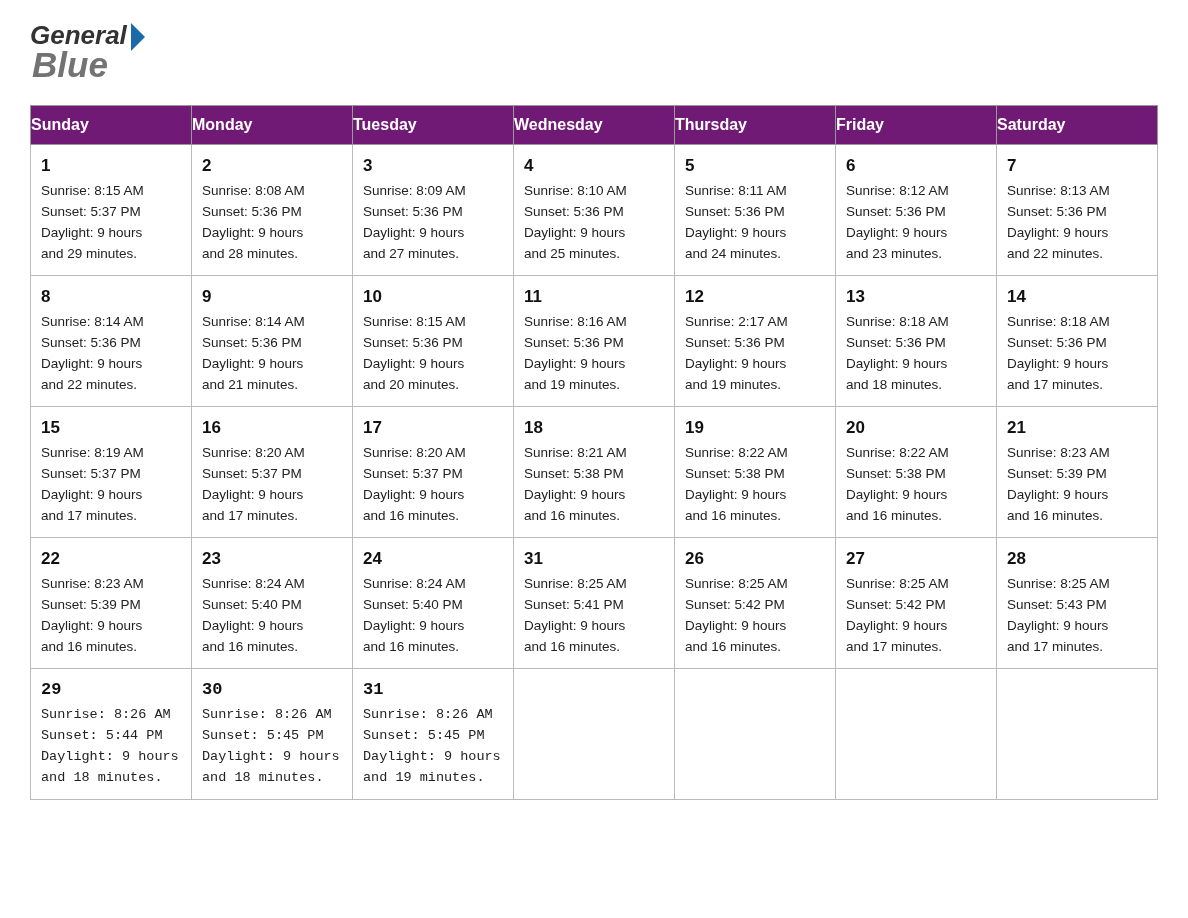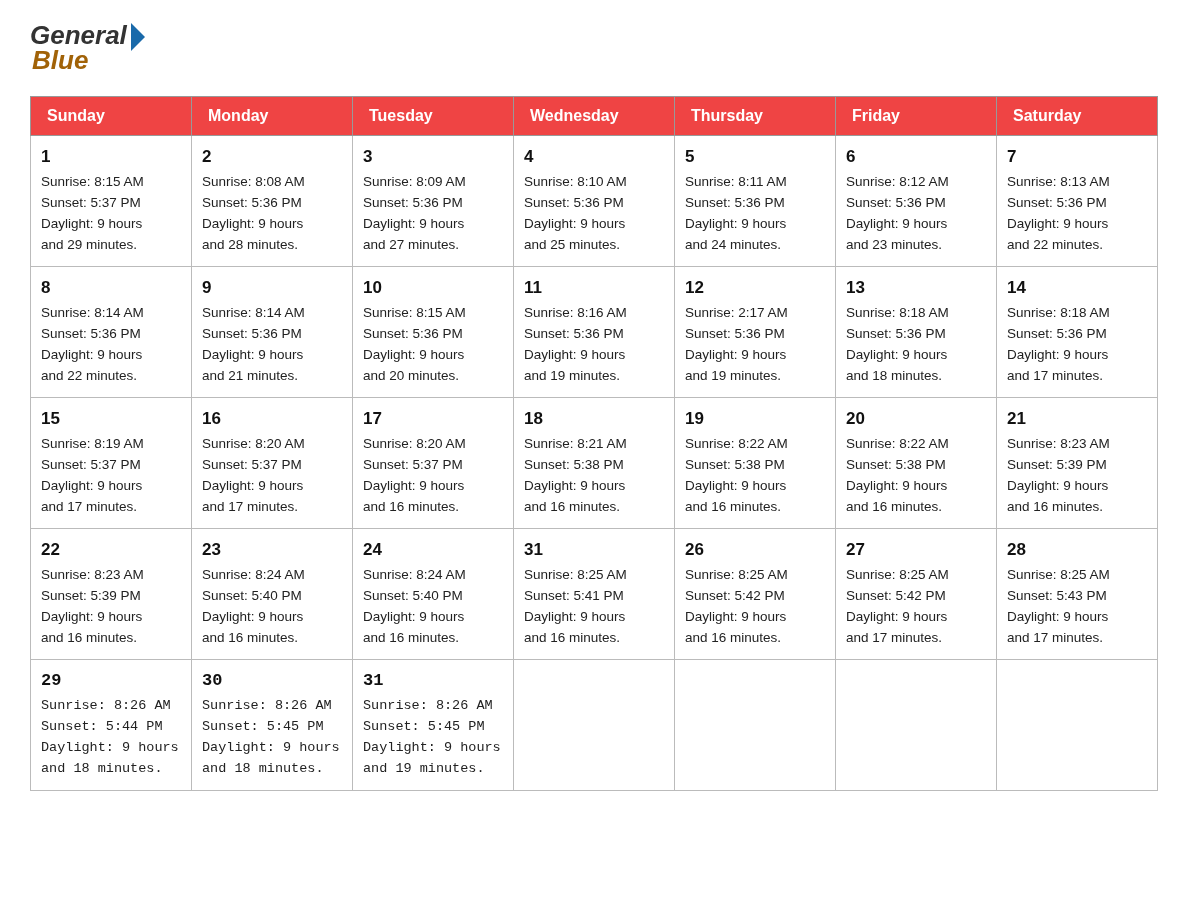--- a/index.html
+++ b/index.html
@@ -40,23 +40,23 @@
       width: 0;
       height: 0;
       border-left: 14px solid #1a6aaa;
       border-top: 14px solid transparent;
       border-bottom: 14px solid transparent;
       margin-left: 4px;
       margin-top: 2px;
     }
 
     .logo-blue {
-      font-size: 26px;
-      font-weight: bold;
-      color: #a16207;
+      font-size: 35px;
+      font-weight: bold;
+      color: #737373;
       font-style: italic;
       margin-top: -6px;
       padding-left: 2px;
     }
 
     .title-section {
       text-align: right;
     }
 
     .main-title {
@@ -72,25 +72,25 @@
       margin-top: 4px;
     }
 
     .calendar {
       width: 100%;
       border-collapse: collapse;
       border: 1px solid #999;
     }
 
     .calendar th {
-      background-color: #ef4444;
+      background-color: #701a75;
       color: #fff;
       font-size: 16px;
       font-weight: bold;
-      padding: 10px 16px;
+      padding: 10px 0;
       text-align: left;
       border: 1px solid #999;
     }
 
     .calendar td {
       vertical-align: top;
       padding: 8px 10px 10px 10px;
       border: 1px solid #bbb;
       font-size: 13.5px;
       color: #222;

